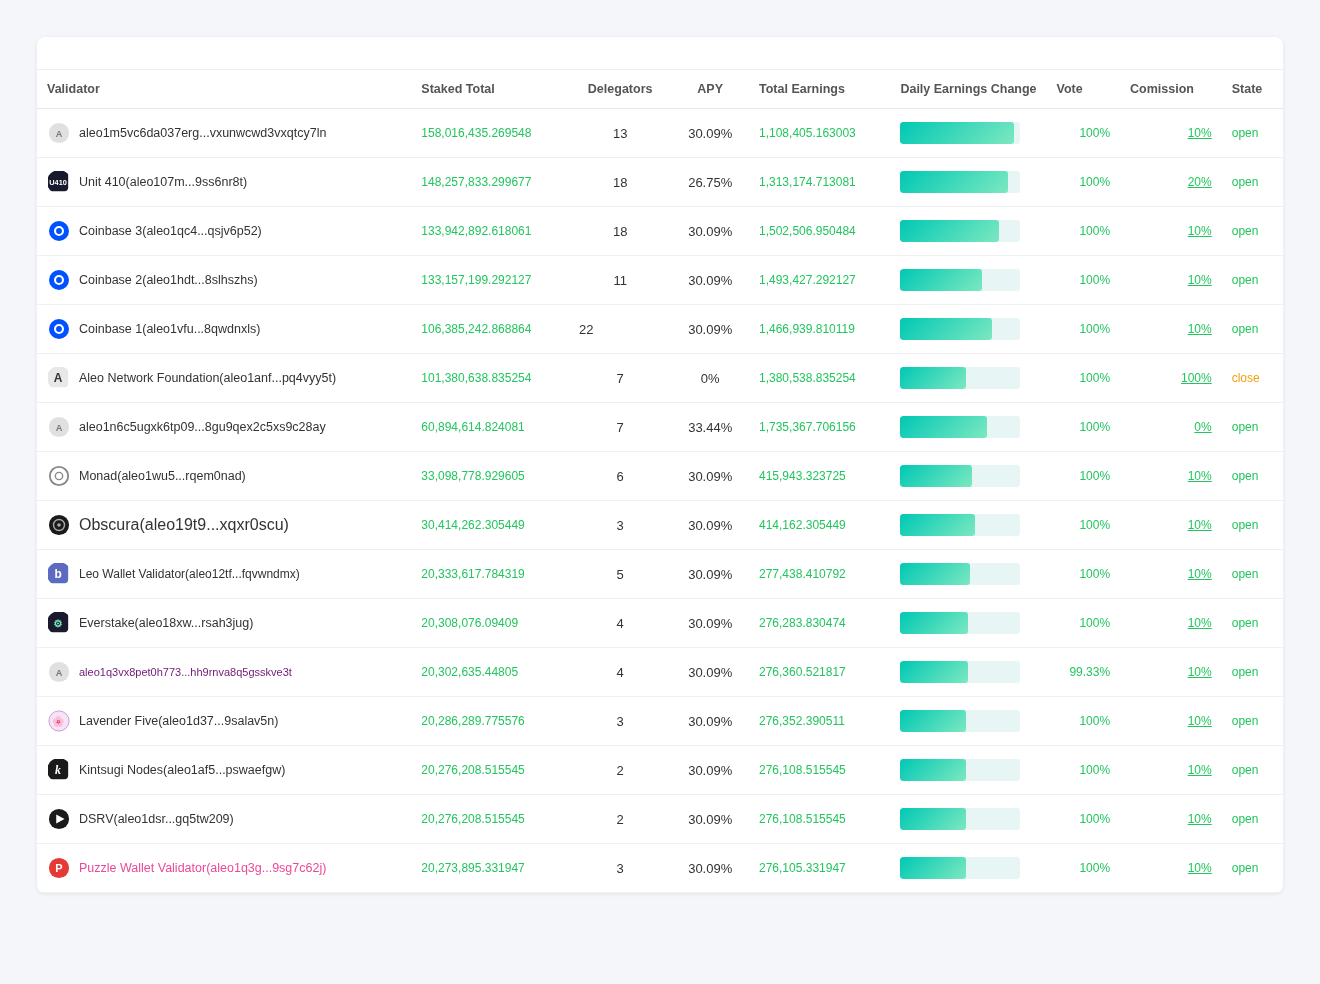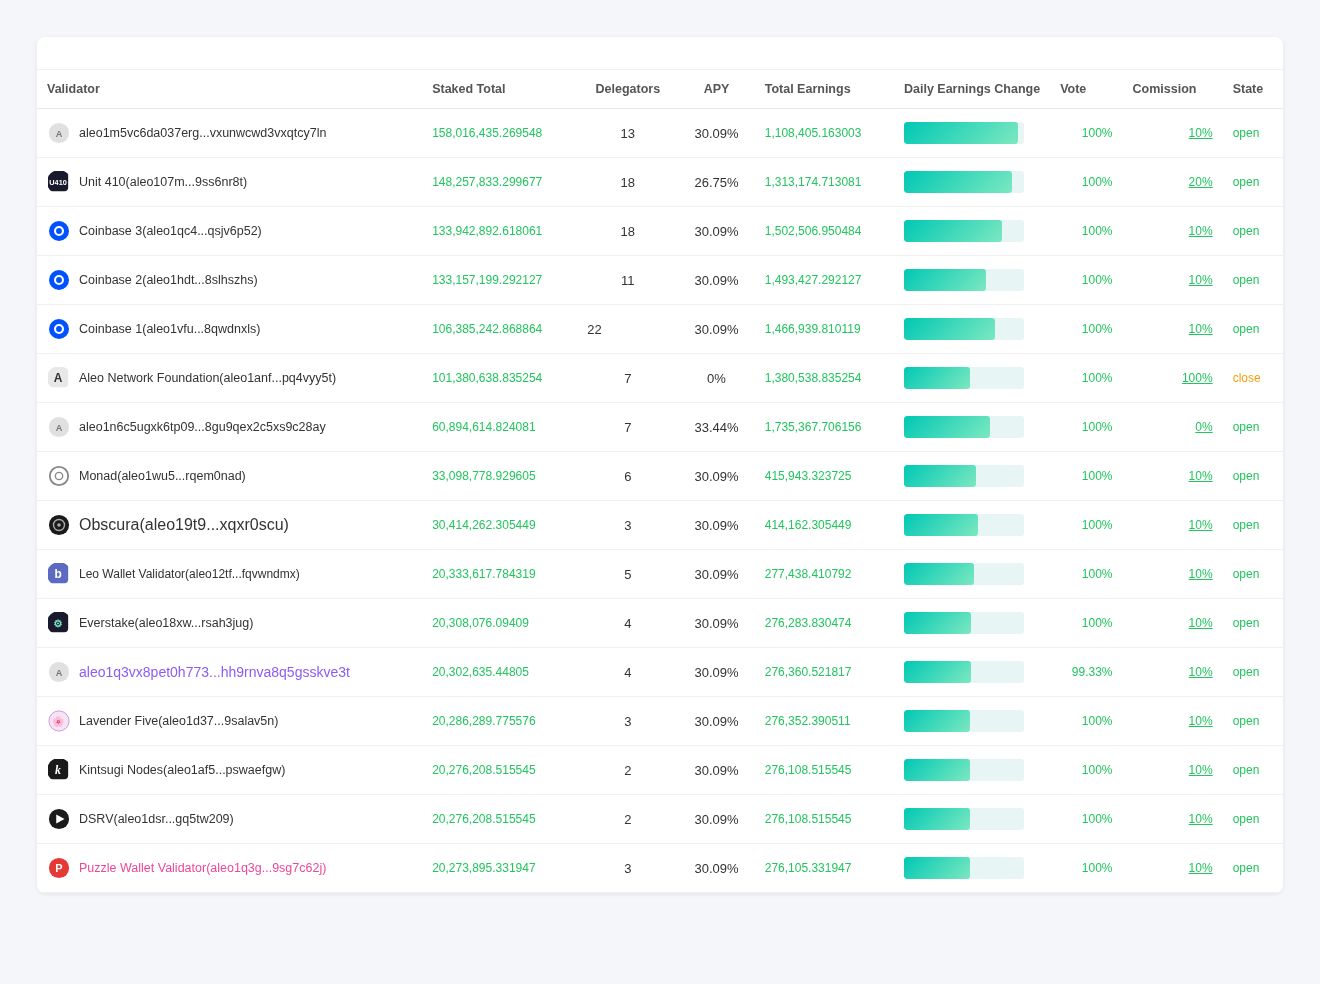--- a/index.html
+++ b/index.html
@@ -405,21 +405,21 @@
   </tr>
           <tr>
     <td>
       <div class="validator-cell">
         <span class="validator-icon">
                   <svg viewBox="0 0 24 24" width="22" height="22">
                     <circle cx="12" cy="12" r="11" fill="#e0e0e0"></circle>
                     <text x="12" y="16" text-anchor="middle" fill="#777" font-size="10" font-family="sans-serif">A</text>
                   </svg>
                 </span>
-        <span style="font-size:14px;color:#8b5cf6;">aleo1q3vx8pet0h773...hh9rnva8q5gsskve3t</span>
+        <span style="font-size:11px;color:#701a75;">aleo1q3vx8pet0h773...hh9rnva8q5gsskve3t</span>
       </div>
     </td>
     <td class="staked">20,302,635.44805</td>
     <td style="text-align:center;">4</td>
     <td style="text-align:center;">30.09%</td>
     <td class="earnings">276,360.521817</td>
     <td class="bar-cell">
       <div class="bar-bg">
         <div class="bar-fill" style="width:56%;"></div>
       </div>

